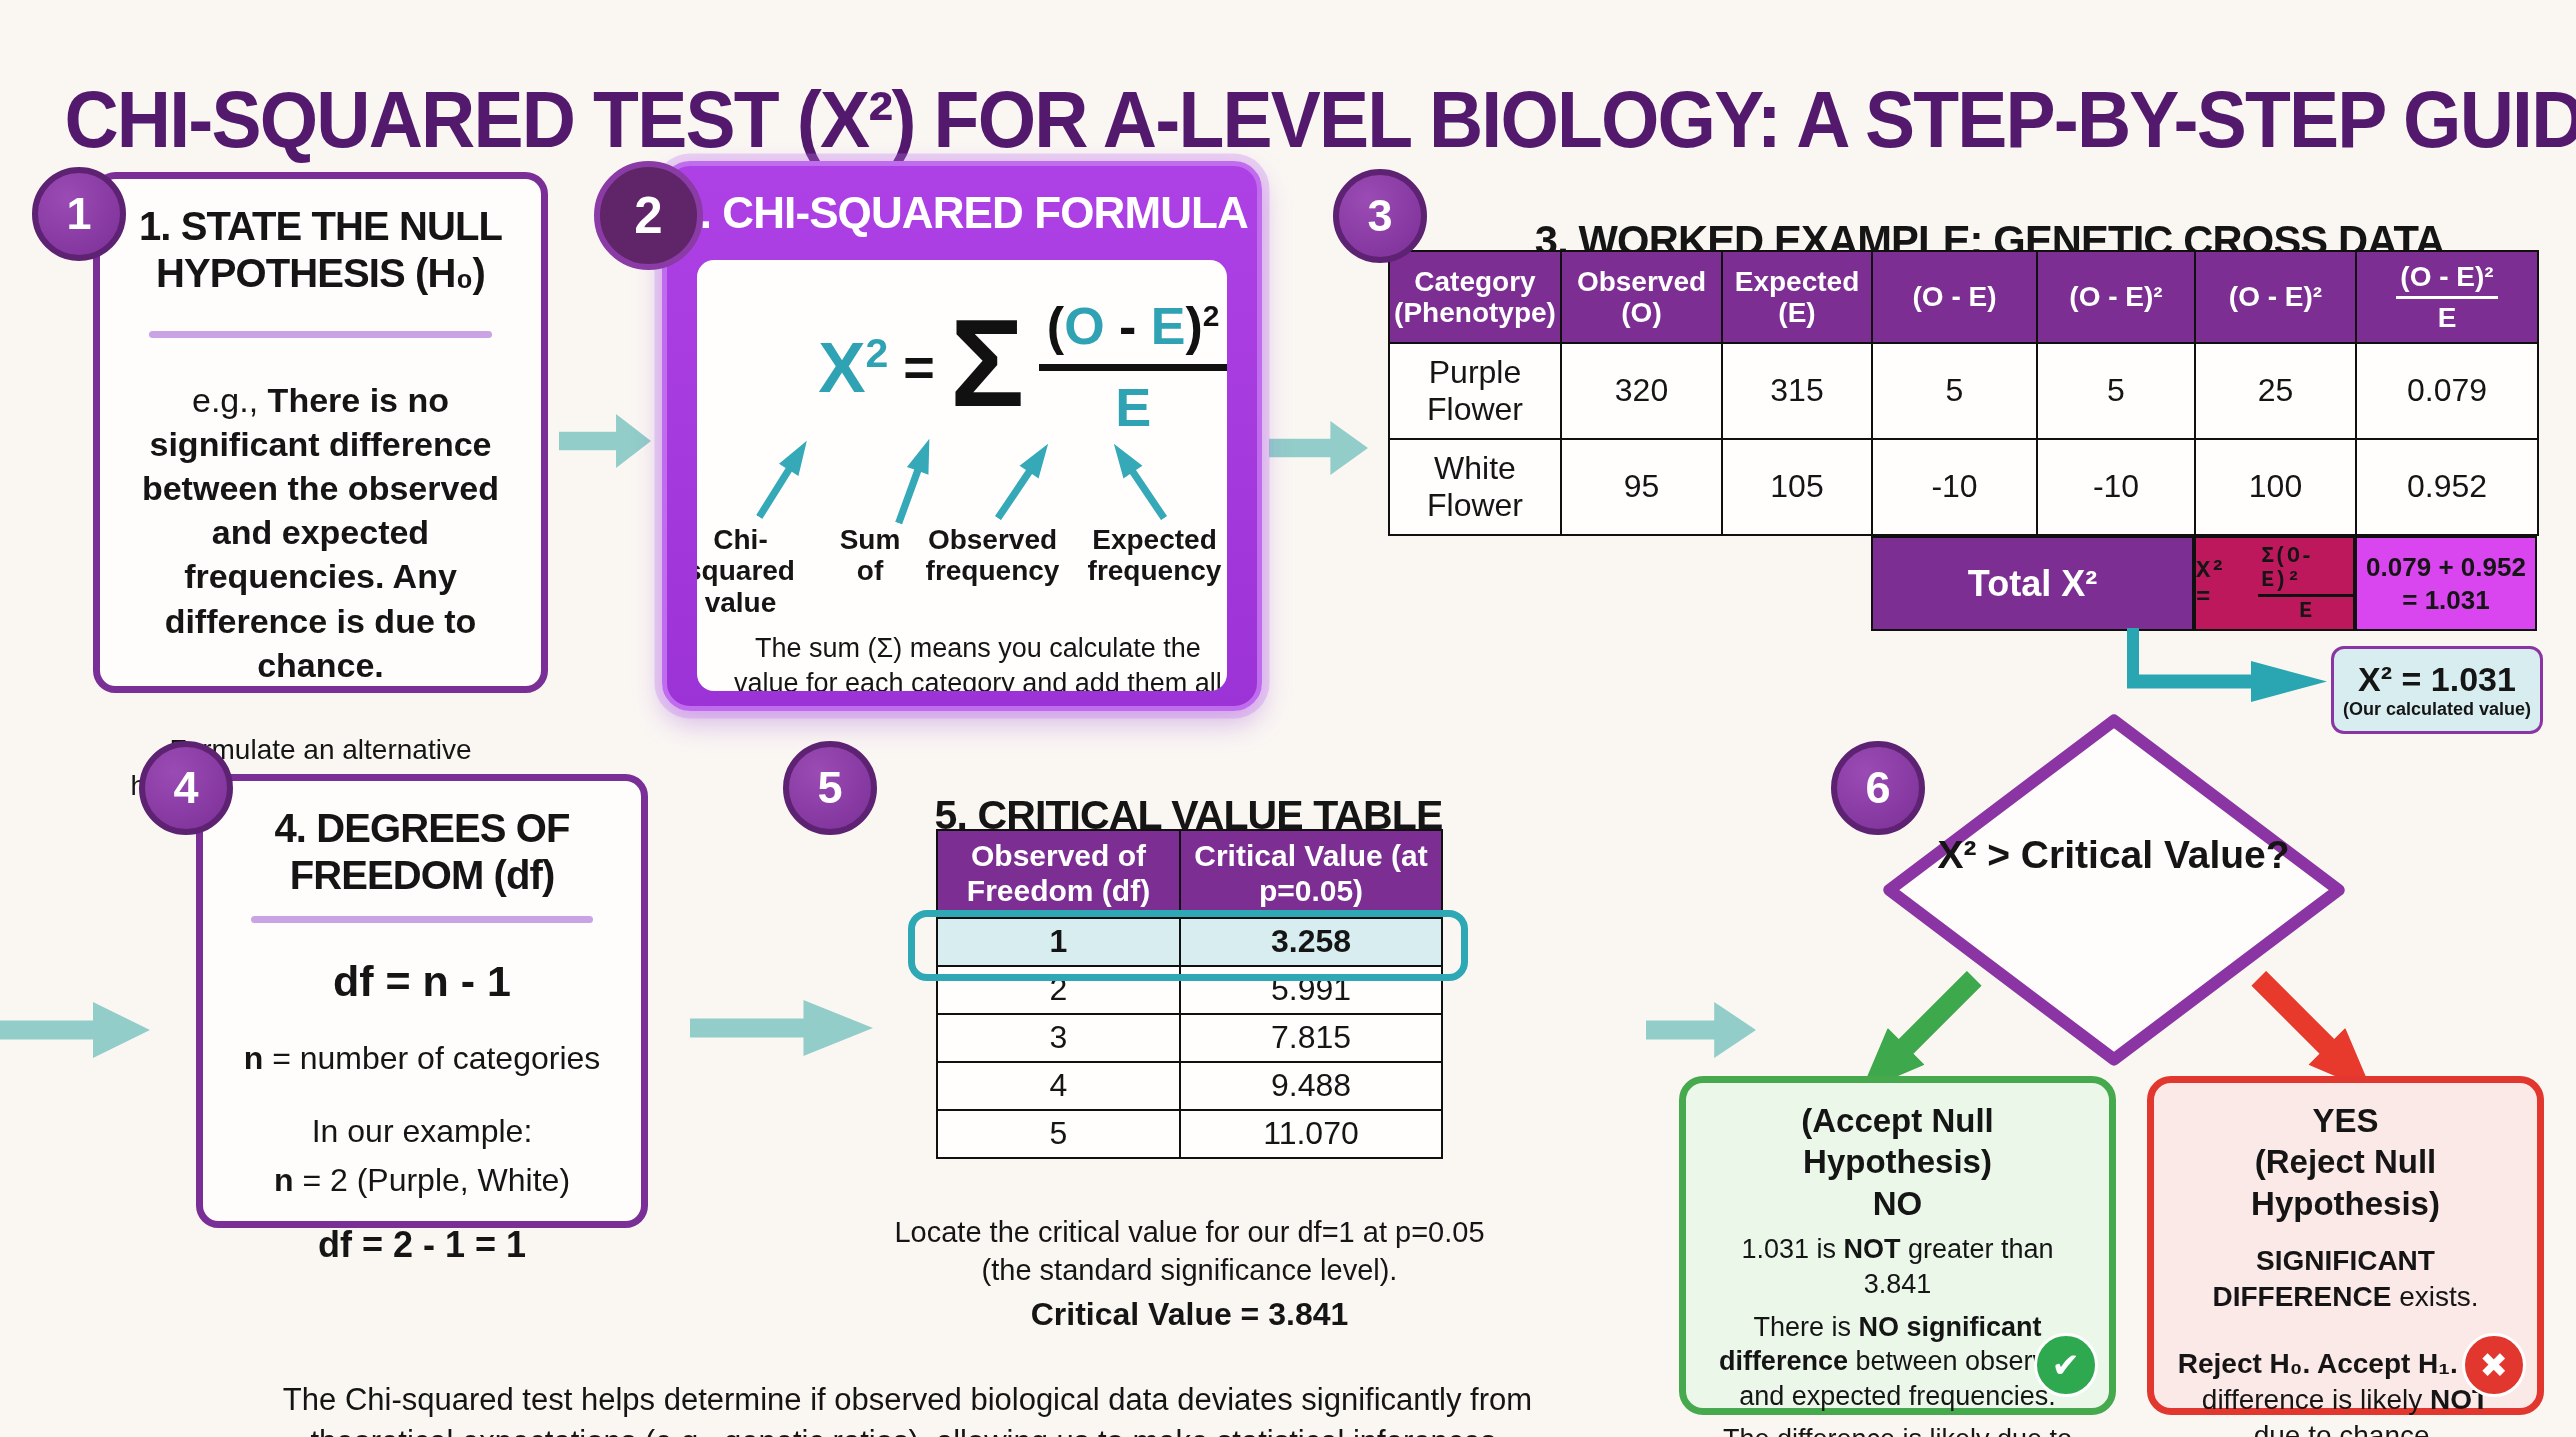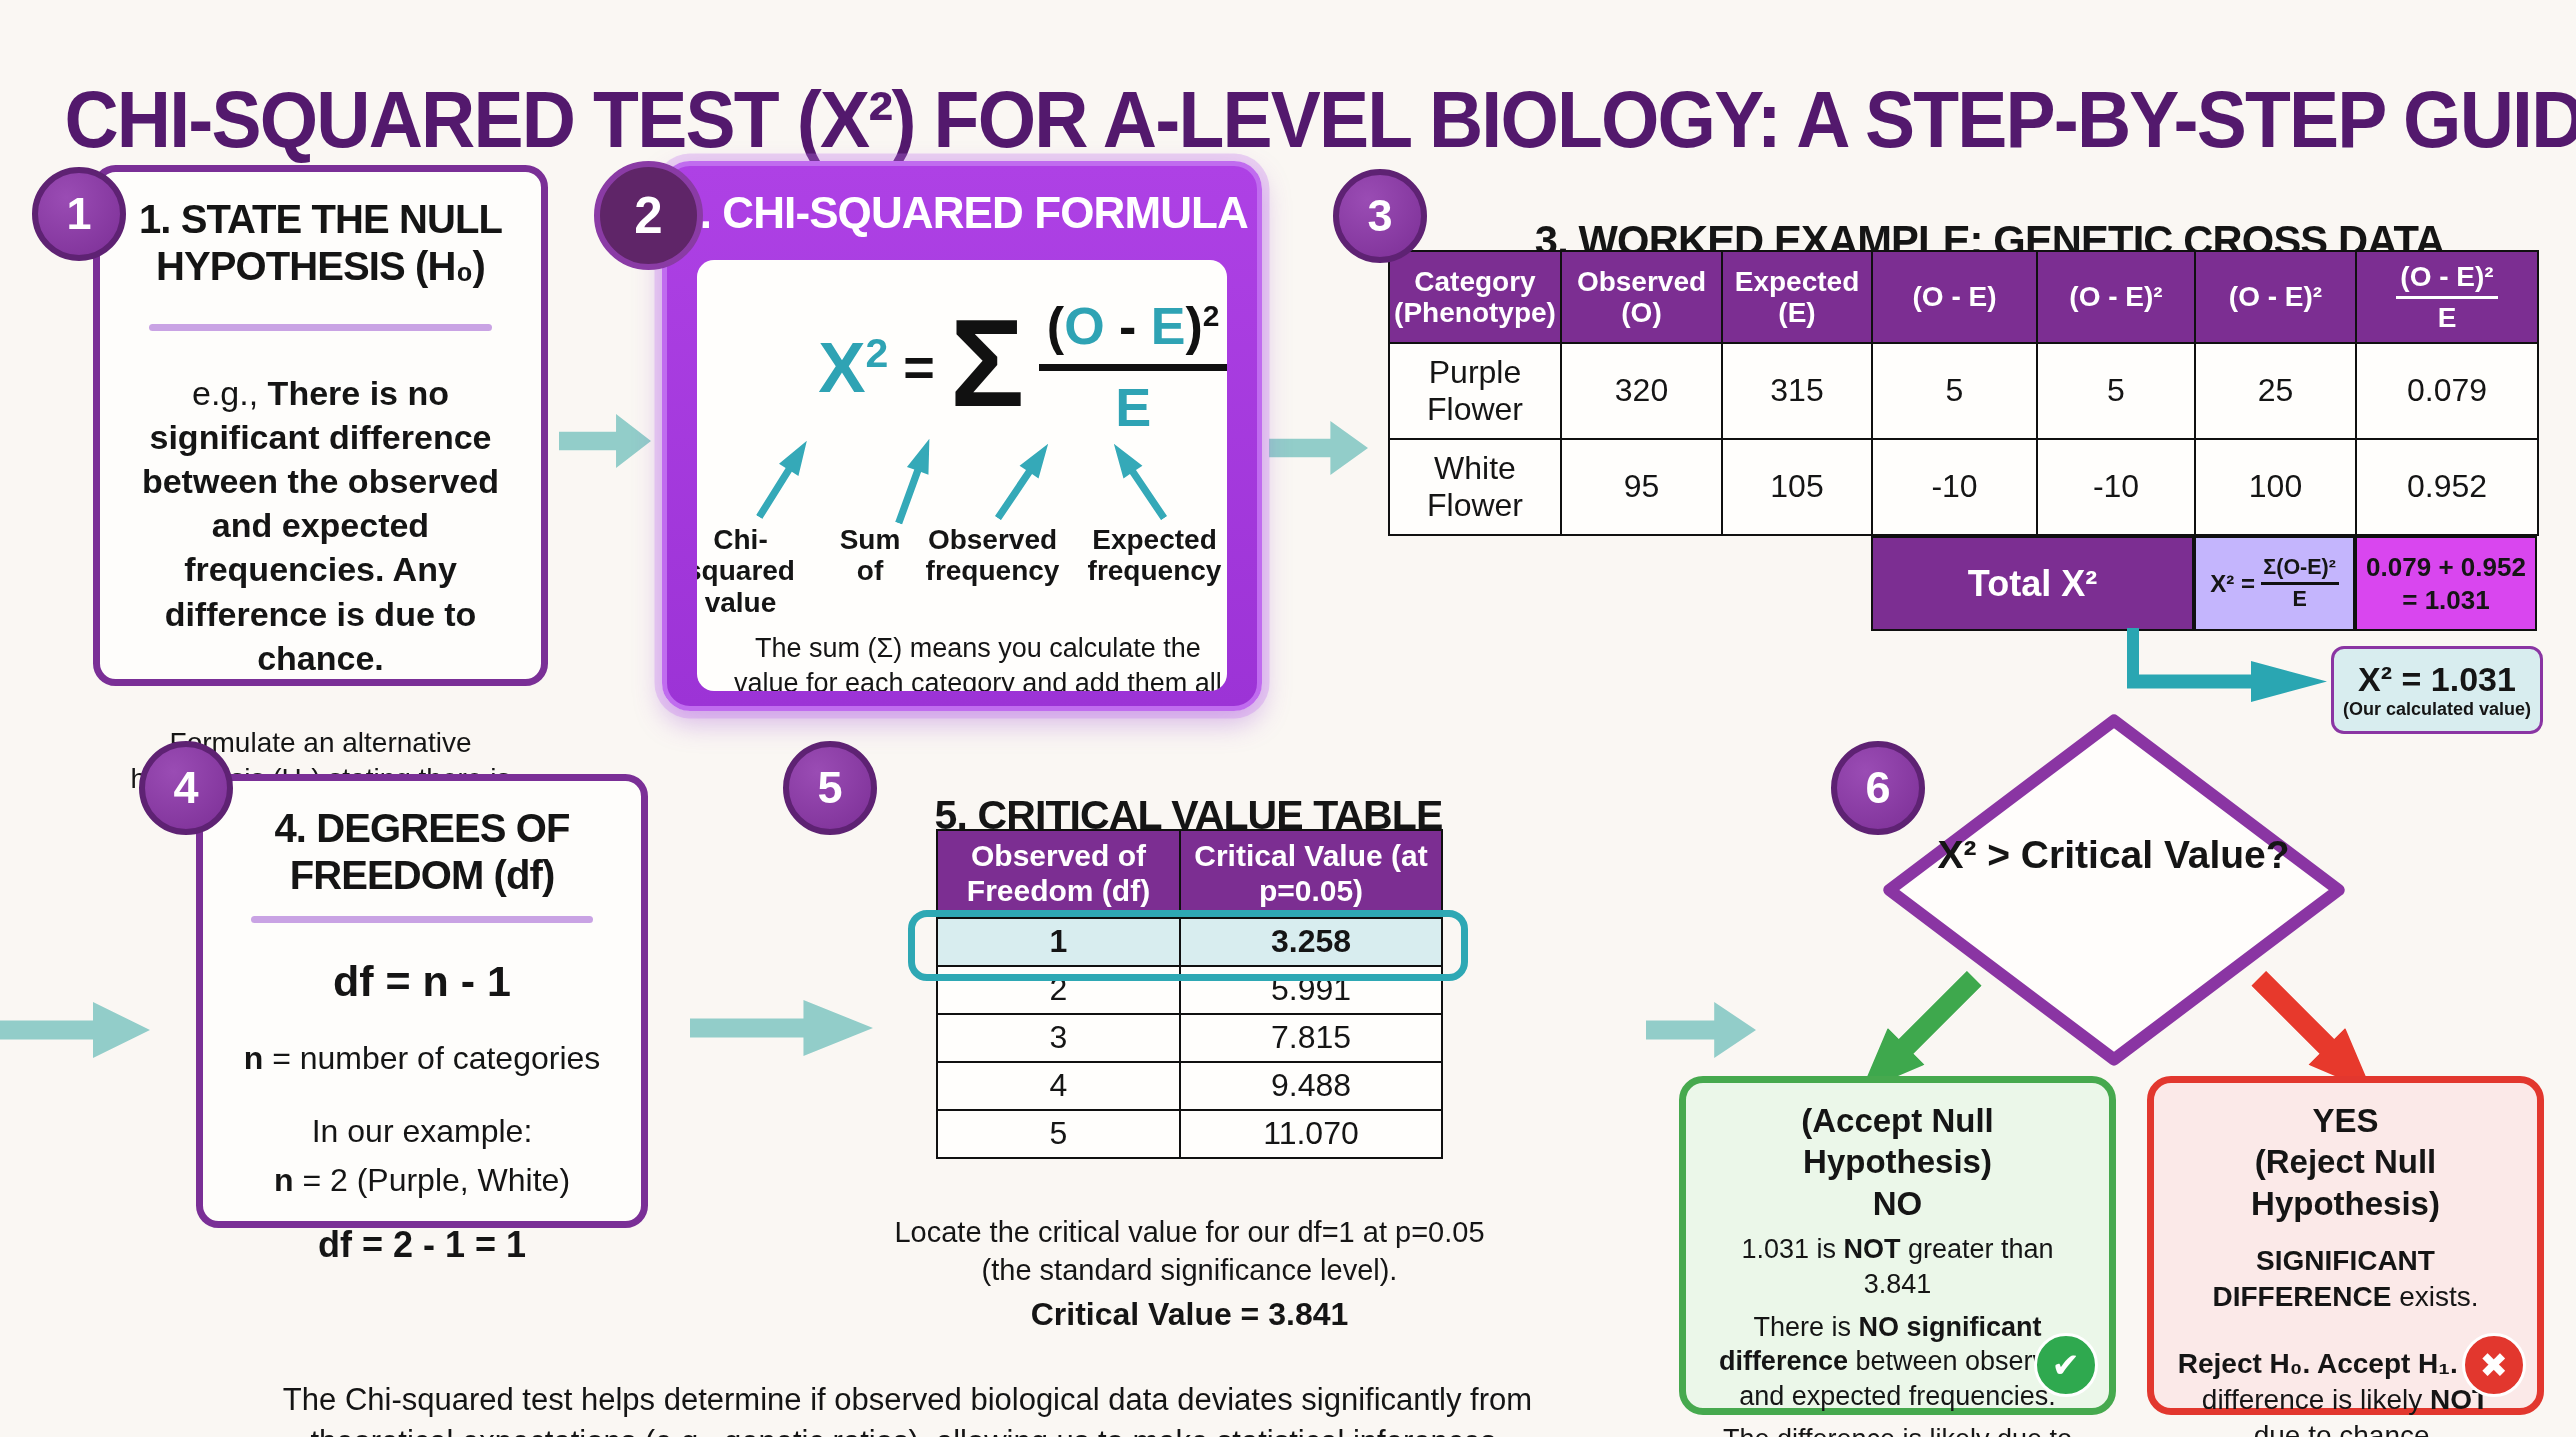--- a/index.html
+++ b/index.html
@@ -29,21 +29,21 @@
   #fa3{left:0;top:1002px;width:150px;height:56px;}
   #fa4{left:690px;top:1000px;width:183px;height:56px;}
   #fa5{left:1646px;top:1002px;width:110px;height:56px;}
 
   
   .card{background:#fefdfb;border:7.5px solid #7a2f96;border-radius:22.5px;display:flex;
     flex-direction:column;align-items:center;padding:24px 20.6px;}
   .card h2{font-size:40px;font-weight:700;text-align:center;line-height:1.18;margin:0;
     color:#151515;letter-spacing:-0.9px;}
   .divider{width:86%;height:6.6px;background:#c9a3e4;border-radius:3.7px;margin:17px 0 19px;flex:none;}
-  #box1{left:93px;top:165px;width:455px;height:521px;gap:17px;}
+  #box1{left:93px;top:172px;width:455px;height:521px;gap:17px;}
   #box1 .body{font-size:34px;line-height:1.3;text-align:center;}
   #box1 .note{font-size:28px;line-height:1.3;text-align:center;margin-top:28px;}
   #box4{left:196px;top:774px;width:452px;height:454px;}
   #box4 .f-df{font-size:43px;font-weight:700;margin:15px 0 28px;}
   #box4 .l34{font-size:32px;line-height:1.3;margin:3.7px 0;text-align:center;}
   #box4 .l-final{font-size:36px;font-weight:700;margin-top:19px;}
   .bold{font-weight:700;}
 
   
   #box2{left:662px;top:161px;width:600px;height:550px;border-radius:28px;
@@ -83,22 +83,22 @@
   #t3{position:absolute;left:1388px;top:250px;width:1149px;padding-left:32px;}
   #t3 th,#t3 td{border:2.8px solid #101010;}
   #t3 th{background:#7c2e92;color:#fff;font-size:28px;font-weight:700;line-height:1.12;height:86px;padding:1.9px;}
   #t3 td{background:#fffefc;font-size:32px;text-align:center;height:92px;line-height:1.15;}
   .fmini{display:inline-flex;flex-direction:column;align-items:center;}
   .fmini .n{border-bottom:3.7px solid #fff;padding:0 4.7px 3.7px;}
   .fmini .d{padding-top:2.8px;}
   #t3-total-label{left:1871px;top:536px;width:323px;height:95px;background:#7c2e92;color:#fff;
     border:2.8px solid #101010;display:flex;align-items:center;justify-content:center;
     font-size:36px;font-weight:700;}
-  #t3-total-formula{left:2194px;top:536px;width:161px;height:95px;background:#c4b5fd;
-    border:2.8px solid #101010;display:flex;align-items:center;justify-content:center;gap:5.6px;}
+  #t3-total-formula{left:2194px;top:536px;width:161px;height:95px;background:#be185d;
+    border:2.8px solid #101010;display:flex;align-items:center;justify-content:center;gap:5.6px;font-family:Liberation Mono, monospace;}
   #t3-total-formula .pfx{font-size:24px;font-weight:700;}
   .fmini2{display:inline-flex;flex-direction:column;align-items:center;font-size:21.5px;font-weight:700;}
   .fmini2 .n{border-bottom:3.7px solid #111;padding:0 2.8px 2.8px;}
   .fmini2 .d{padding-top:1.9px;}
   #t3-total-sum{left:2355px;top:536px;width:182px;height:95px;background:#d946ef;border:2.8px solid #101010;
     display:flex;flex-direction:column;align-items:center;justify-content:center;
     font-size:26px;font-weight:600;line-height:1.25;}
   #elbow-v{left:2127px;top:628px;width:12px;height:54px;background:#2aa6b2;}
   #elbow-a{left:2127px;top:661px;width:200px;height:41px;background:#2aa6b2;
     clip-path:polygon(0 33%,62% 33%,62% 0,100% 50%,62% 100%,62% 67%,0 67%);}

